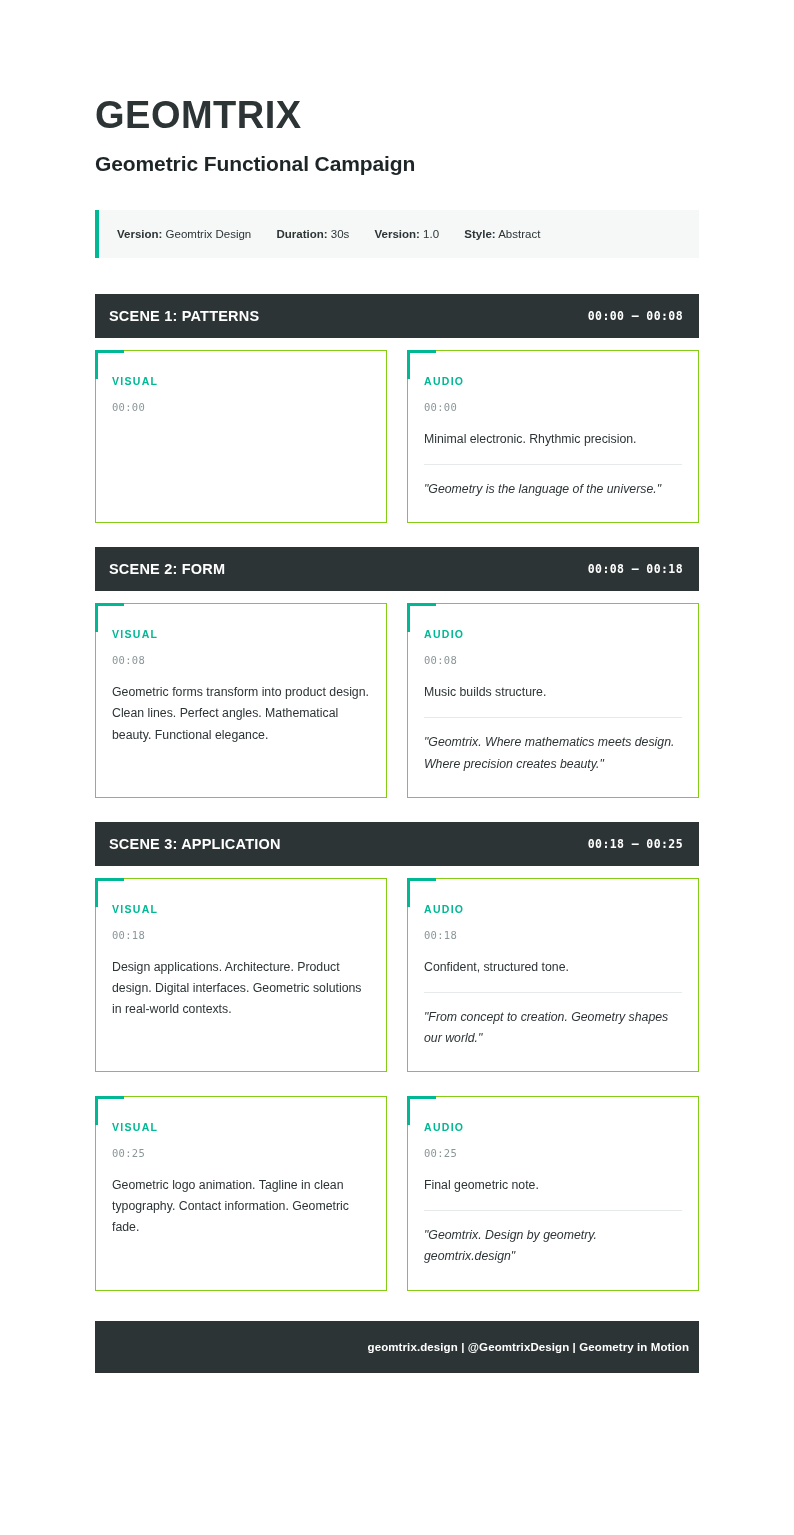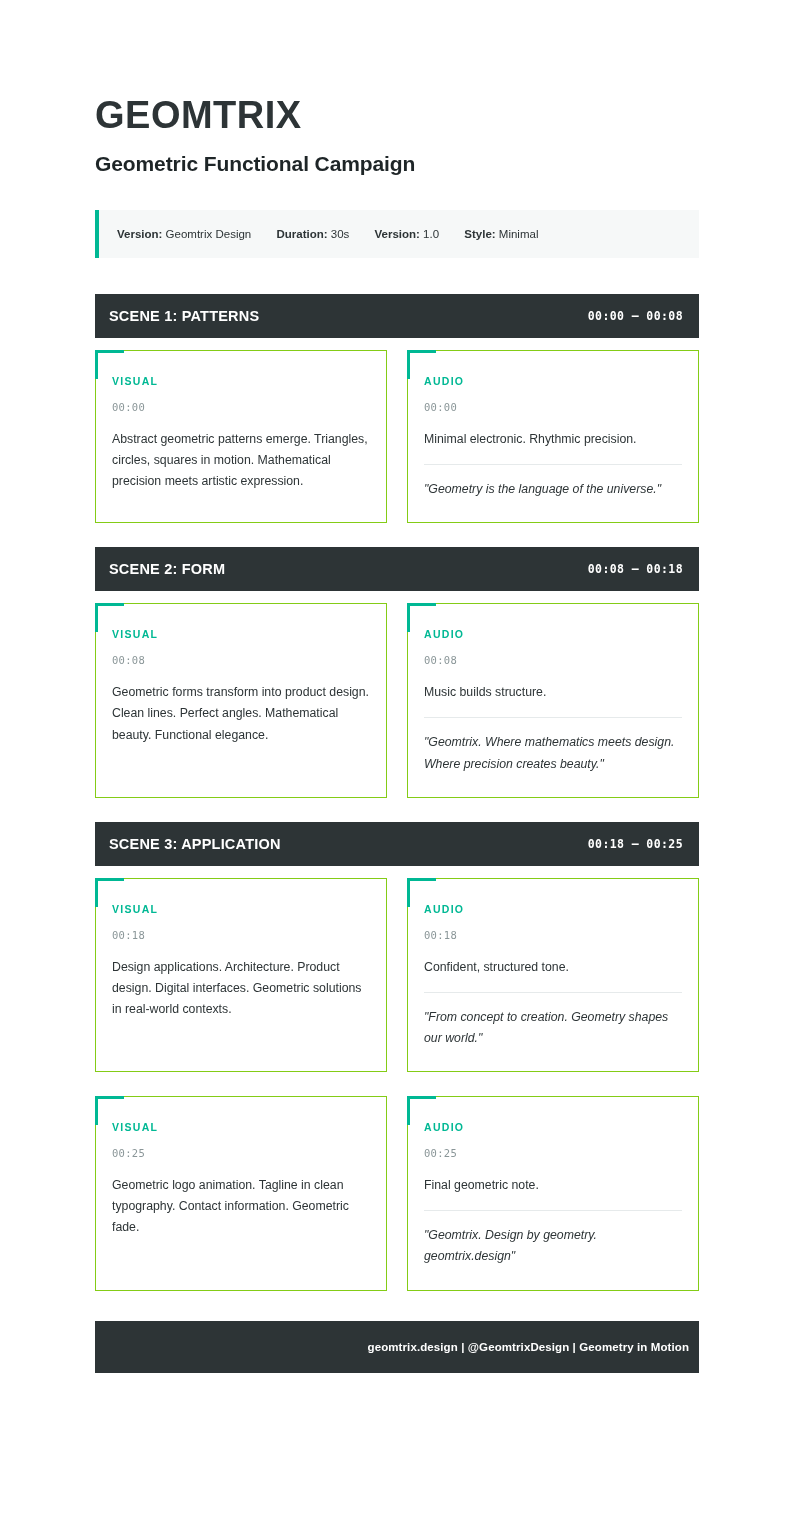--- a/index.html
+++ b/index.html
@@ -179,34 +179,33 @@
     <span class="meta-item">
       <span class="meta-label">Duration:</span>
       <span class="meta-value">30s</span>
     </span>
     <span class="meta-item">
       <span class="meta-label">Version:</span>
       <span class="meta-value">1.0</span>
     </span>
     <span class="meta-item">
       <span class="meta-label">Style:</span>
-      <span class="meta-value">Minimal</span>
+      <span class="meta-value">Abstract</span>
     </span>
   </div>
 
   <div class="scene">
     <div class="scene-header">
       <span class="scene-title">SCENE 1: PATTERNS</span>
       <span class="scene-time">00:00 – 00:08</span>
     </div>
     <div class="scene-body">
       <div class="track-card">
         <div class="track-label">VISUAL</div>
         <div class="track-time">00:00</div>
-        <div class="track-text">Abstract geometric patterns emerge. Triangles, circles, squares in motion. Mathematical precision meets artistic expression.</div>
       </div>
       <div class="track-card">
         <div class="track-label">AUDIO</div>
         <div class="track-time">00:00</div>
         <div class="track-text">Minimal electronic. Rhythmic precision.</div>
         <hr class="quote-divider">
         <div class="track-quote">"Geometry is the language of the universe."</div>
       </div>
     </div>
   </div>

